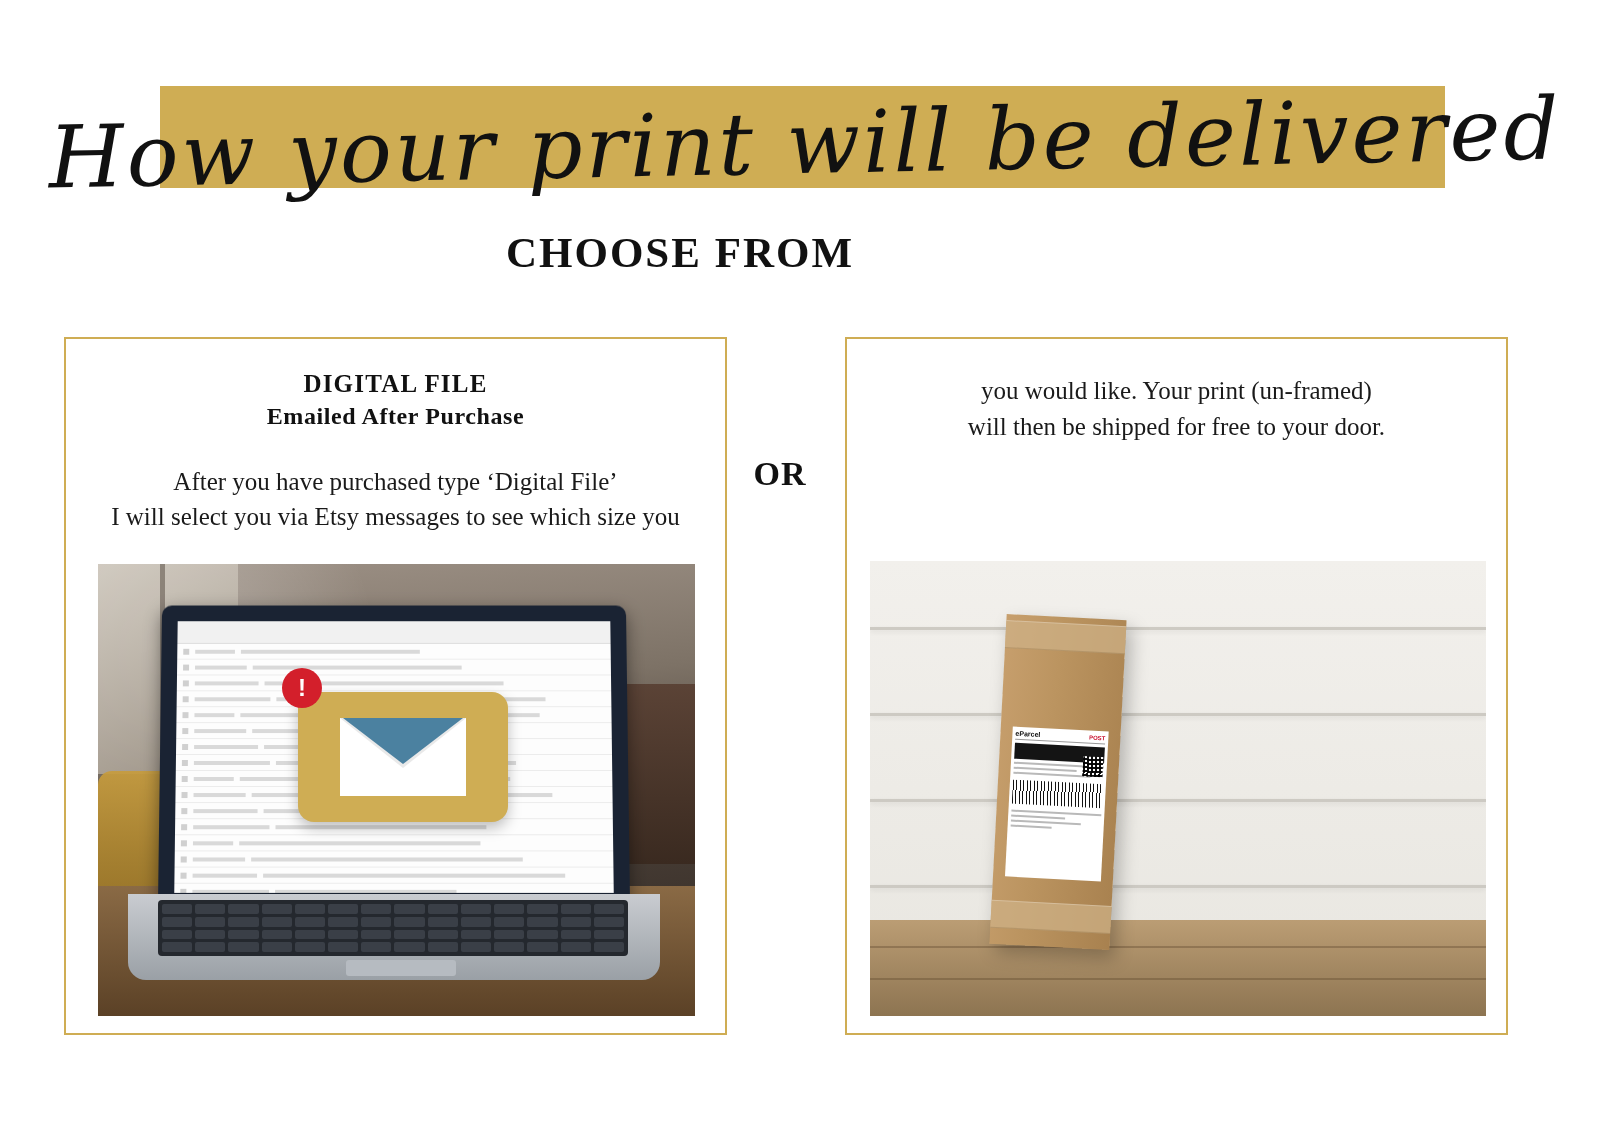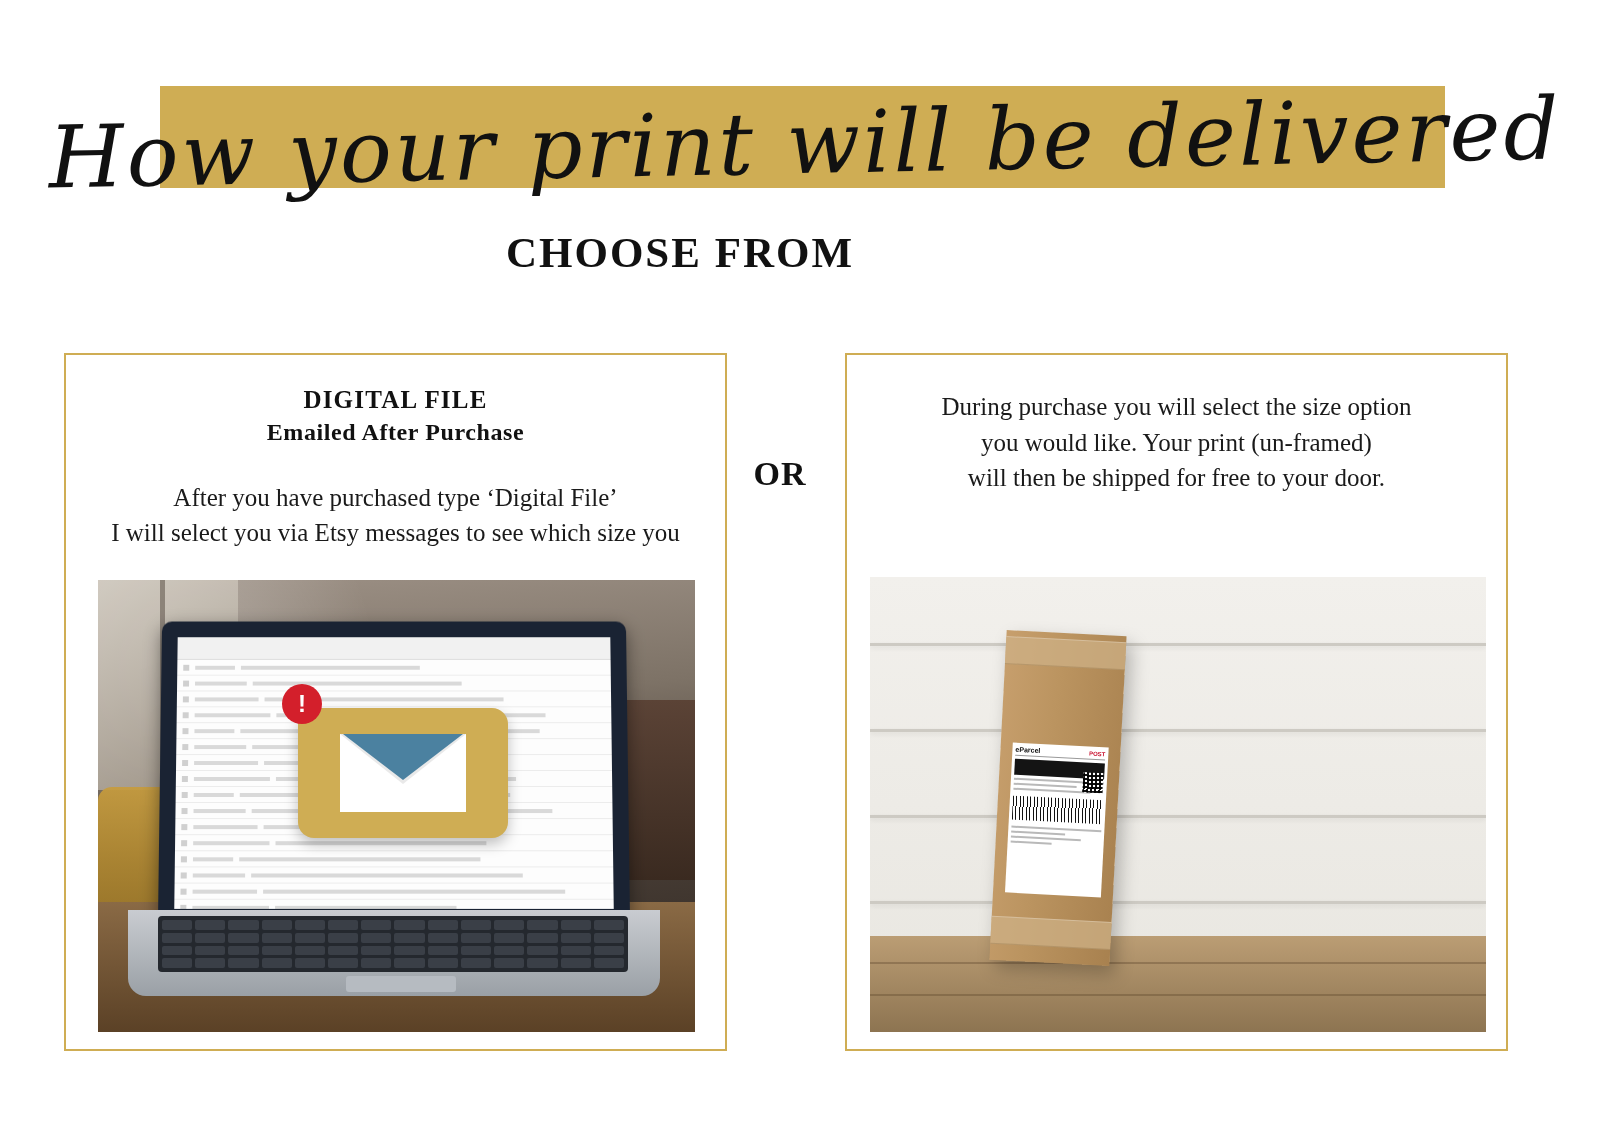--- a/index.html
+++ b/index.html
@@ -53,21 +53,21 @@
     font-family: "Liberation Serif", serif;
     font-weight: bold;
     font-size: 43px;
     letter-spacing: 2px;
     color: #111111;
   }
 
   
   .panel {
     position: absolute;
-    top: 353px;
+    top: 337px;
     width: 663px;
     height: 698px;
     border: 2px solid #cfad54;
     box-sizing: border-box;
     background: #ffffff;
   }
   .panel-left  { left: 64px; }
   .panel-right { left: 845px; }
 
   .panel-heading {
@@ -526,21 +526,20 @@
       <div class="env-white"></div>
     </div>
     <div class="env-badge">!</div>
   </div>
 </div>
 
 <div class="or-label">OR</div>
 
 <div class="panel panel-right">
   <div class="panel-body">
-    <div>During purchase you will select the size option</div>
     <div>you would like. Your print (un-framed)</div>
     <div>will then be shipped for free to your door.</div>
   </div>
 
   <div class="photo-right">
     <div class="pr-wall"></div>
     <div class="pr-plank" style="top:66px"></div>
     <div class="pr-plank" style="top:152px"></div>
     <div class="pr-plank" style="top:238px"></div>
     <div class="pr-plank" style="top:324px"></div>

